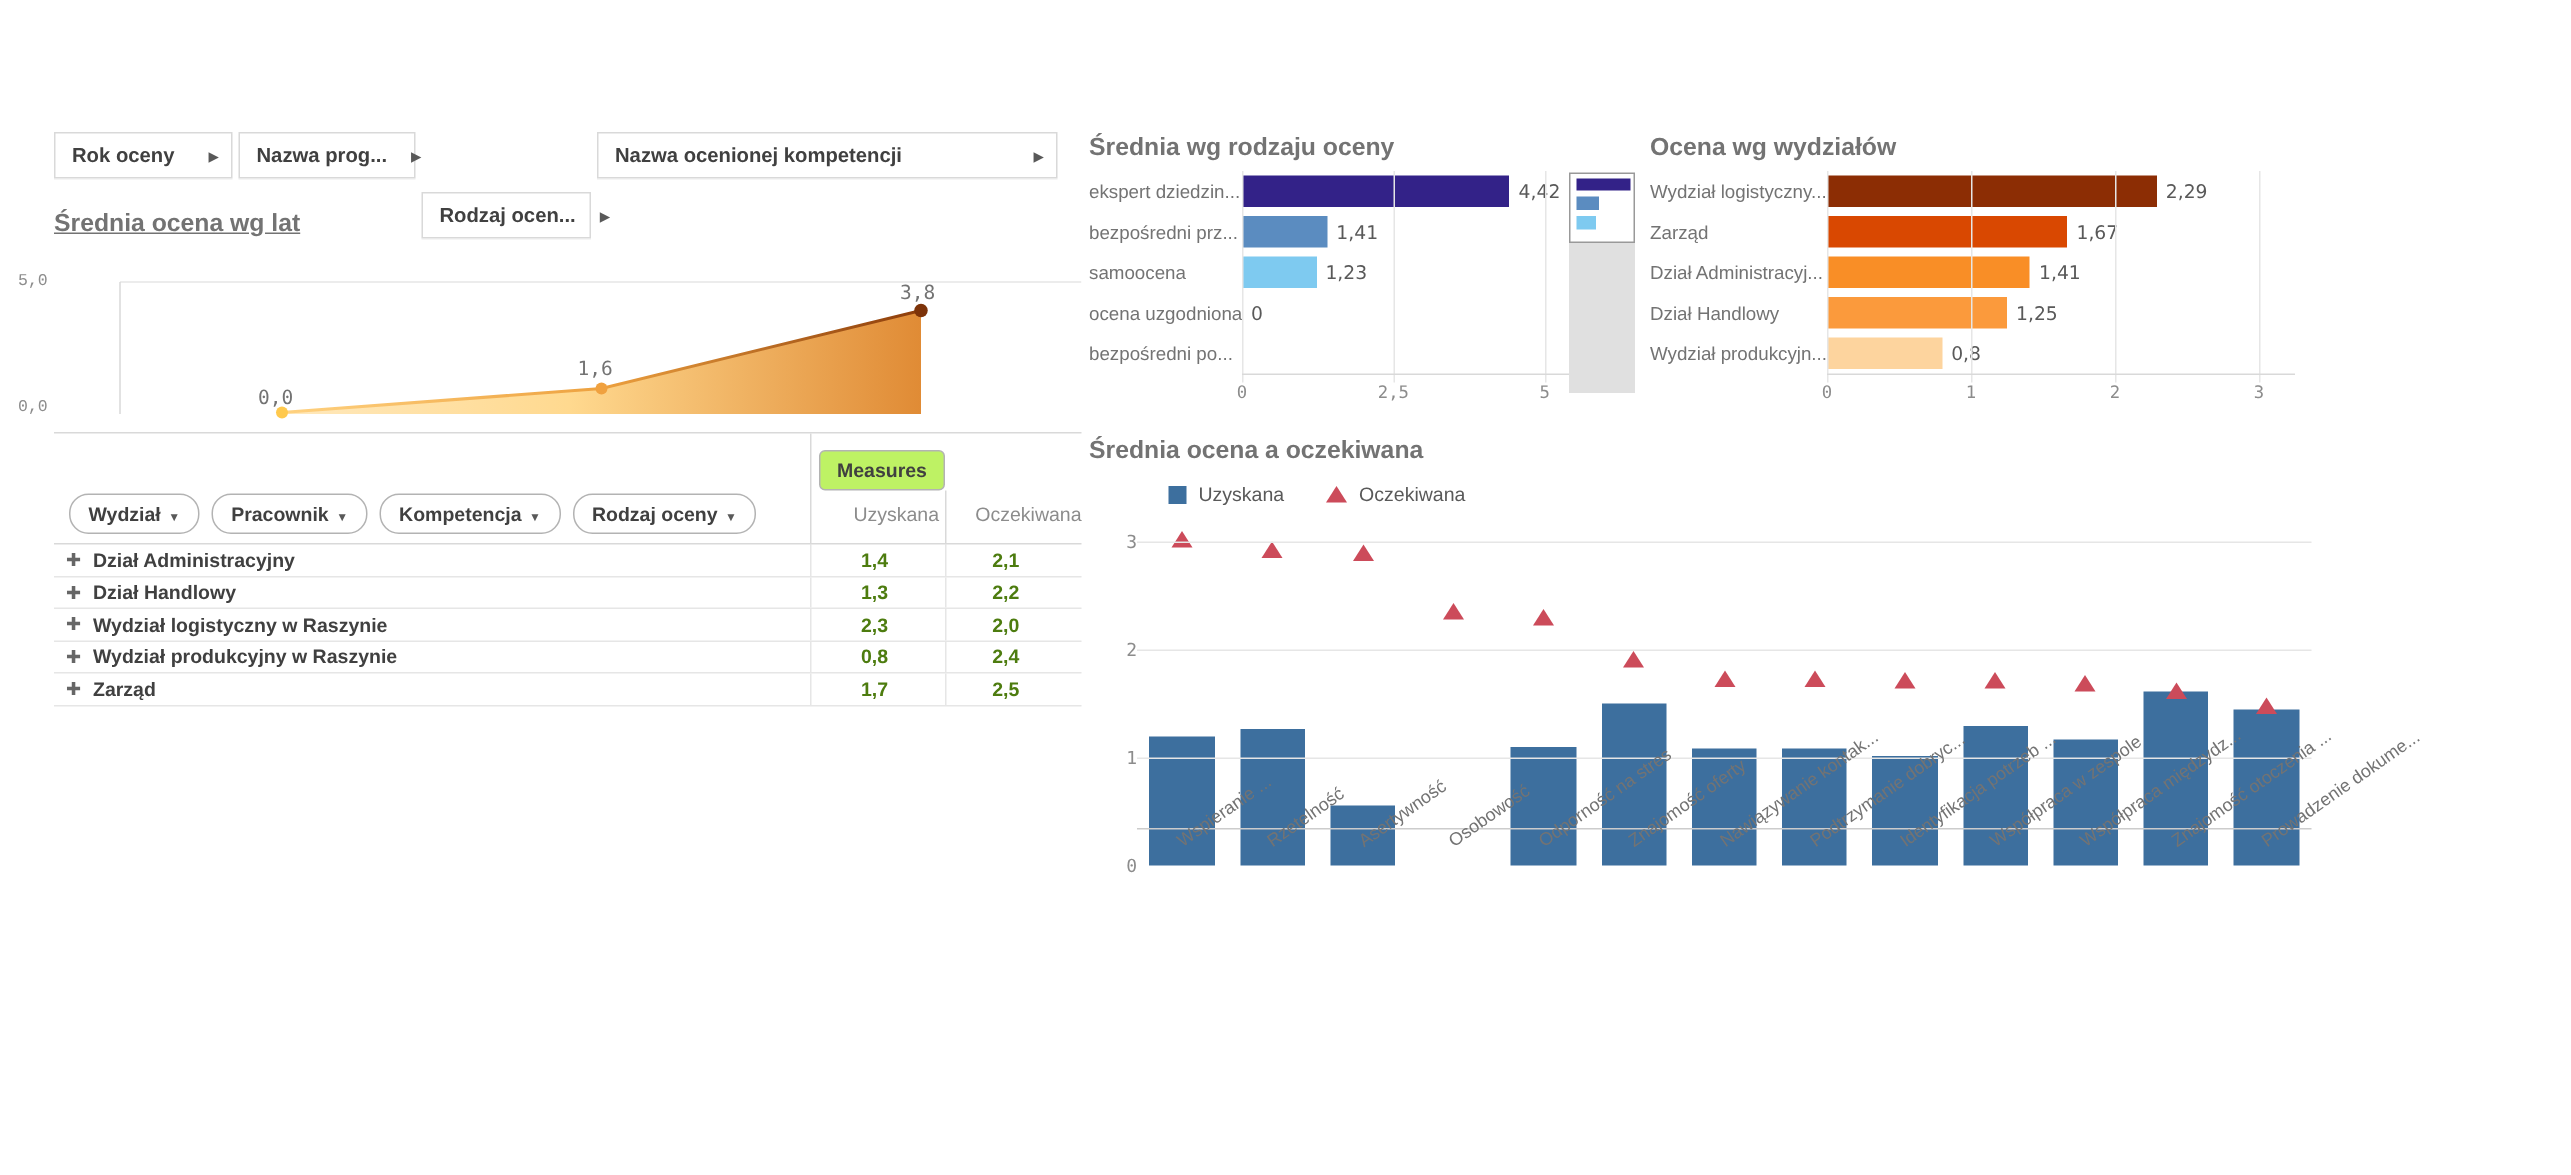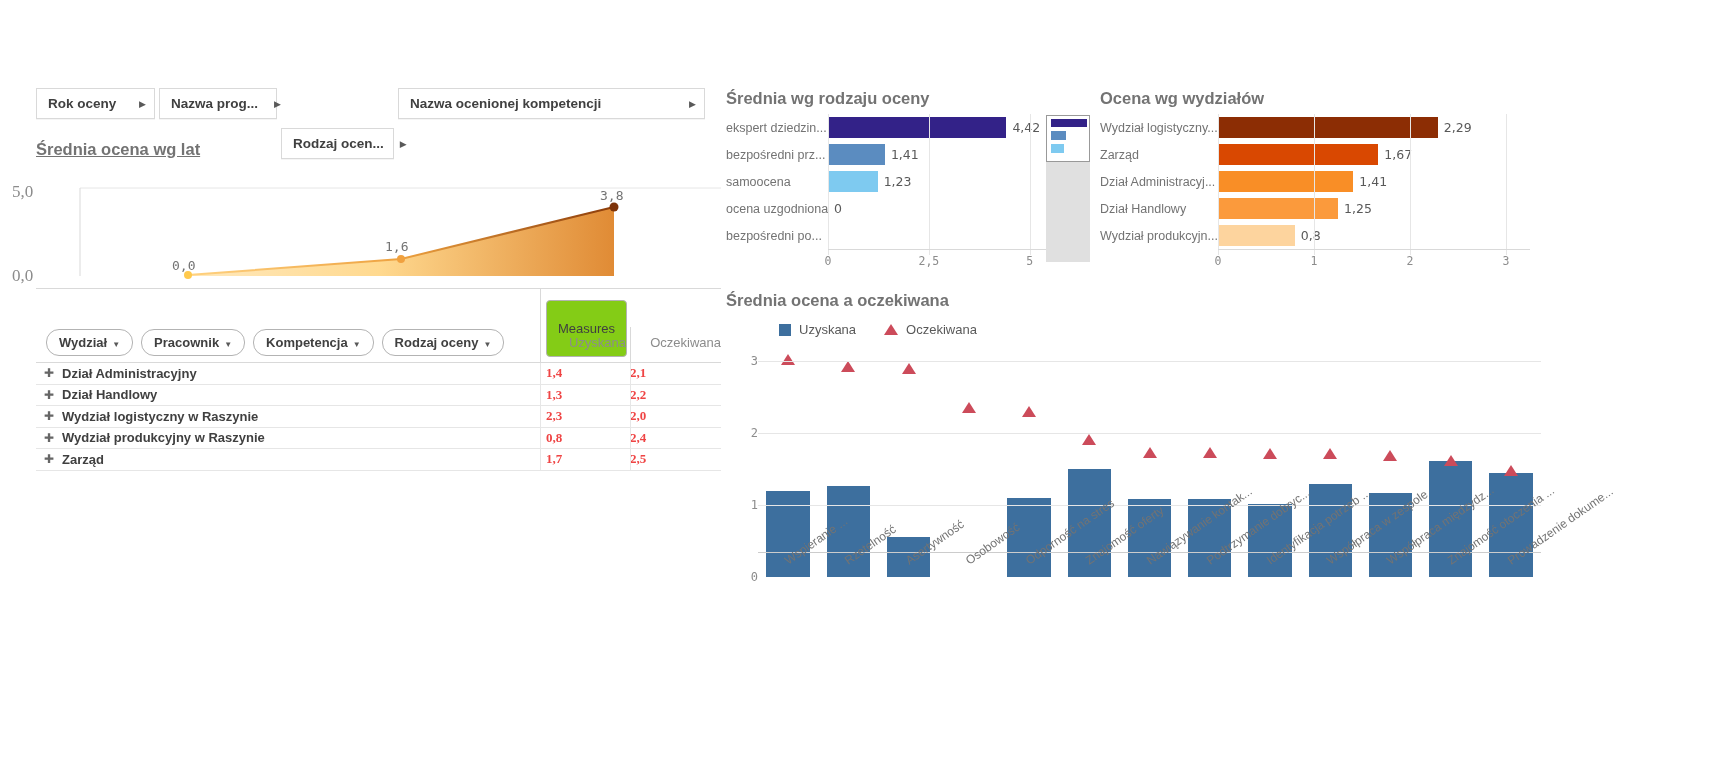--- a/index.html
+++ b/index.html
@@ -36,55 +36,55 @@
 
   
   .sec-title { position: absolute; font-size: 16.5px; font-weight: bold; color: #737373; }
   #t-linechart { left: 36px; top: 140px; text-decoration: underline; }
   #t-rodzaj { left: 726px; top: 89px; }
   #t-wydzialy { left: 1100px; top: 89px; }
   #t-oczekiwana { left: 726px; top: 291px; }
 
   
   #linechart { position: absolute; left: 36px; top: 176px; width: 685px; height: 112px; }
-  .ytick { position: absolute; font-size: 17px; color: #8c8c8c; font-family: Liberation Serif, serif; }
+  .ytick { position: absolute; font-size: 11px; color: #8c8c8c; font-family: Liberation Mono, monospace; }
   #lc-y5 { left: 12px; top: 182px; }
   #lc-y0 { left: 12px; top: 266px; }
   .lc-dotlabel { position: absolute; font-size: 13px; color: #737373; font-family: "DejaVu Sans Mono", monospace; }
   #lc-l0 { left: 172px; top: 258px; }
   #lc-l1 { left: 385px; top: 239px; }
   #lc-l2 { left: 600px; top: 188px; }
 
   
   #pivot { position: absolute; left: 36px; top: 288px; width: 685px; height: 195px;
            border-top: 1px solid #d9d9d9; background: #fff; }
   #pivot-head { position: relative; height: 74px; border-bottom: 1px solid #d9d9d9; }
   .measures-chip {
     position: absolute; left: 510px; top: 11px;
-    border: 1px solid #b3b3b3; border-radius: 4px; background: #84cc16;
-    padding: 20px 11px; font-size: 13px; font-weight: normal; color: #404040; cursor: pointer;
+    border: 1px solid #b3b3b3; border-radius: 4px; background: #bef264;
+    padding: 5px 11px; font-size: 13px; font-weight: bold; color: #404040; cursor: pointer;
   }
   #dim-chips { position: absolute; left: 10px; top: 40px; display: flex; gap: 8px; }
   .dim-chip {
     border: 1px solid #b3b3b3; border-radius: 13px; background: #fff;
     padding: 5px 12px; font-size: 13px; font-weight: bold; color: #404040;
     cursor: pointer; white-space: nowrap;
   }
   .dim-chip .caret { font-size: 8px; margin-left: 5px; color: #595959; }
   .col-head { position: absolute; top: 46px; font-size: 13px; color: #8c8c8c; text-align: right; }
   #ch-uzyskana { left: 510px; width: 80px; }
   #ch-oczekiwana { left: 600px; width: 85px; }
   .vsep { position: absolute; top: 0; width: 1px; background: #d9d9d9; }
   #vsep1 { left: 504px; height: 74px; }
   #vsep2 { left: 594px; top: 38px; height: 36px; }
 
   .prow { display: flex; align-items: center; height: 21.5px; border-bottom: 1px solid #e6e6e6; position: relative; }
   .pexp { width: 26px; text-align: center; font-size: 12px; color: #666; cursor: pointer; }
   .pname { flex: 1; font-size: 13px; font-weight: bold; color: #404040; }
-  .pval { width: 84px; text-align: left; padding-right: 10px; font-size: 13px; font-weight: bold; color: #ef4444; font-family: Liberation Serif, serif; }
+  .pval { width: 84px; text-align: center; padding-right: 10px; font-size: 13px; font-weight: bold; color: #4d7c0f; }
   .pval.second { width: 91px; }
   .prow .cellsep { position: absolute; top: 0; bottom: 0; width: 1px; background: #e6e6e6; }
   .prow .cellsep.a { left: 504px; }
   .prow .cellsep.b { left: 594px; }
 
   
   .hbar-chart { position: absolute; }
   #chart-rodzaj { left: 726px; top: 114px; width: 328px; height: 160px; }
   #chart-wydzialy { left: 1100px; top: 114px; width: 430px; height: 160px; }
   .hb-row { display: flex; align-items: center; height: 27px; margin-bottom: 0; }

